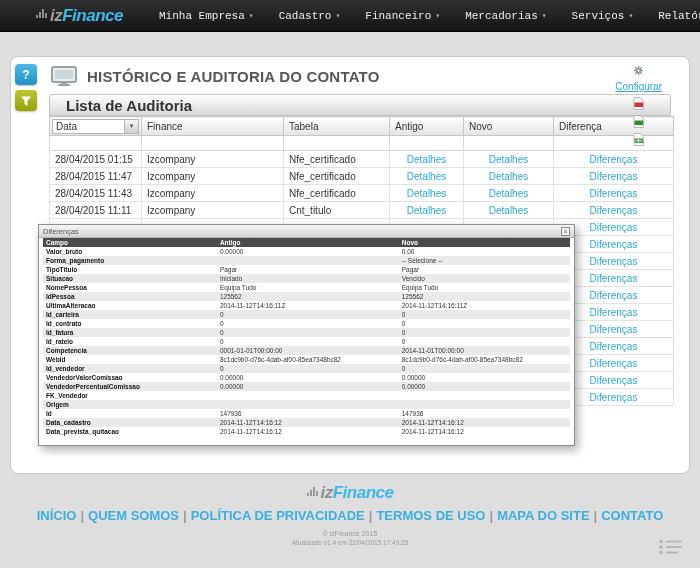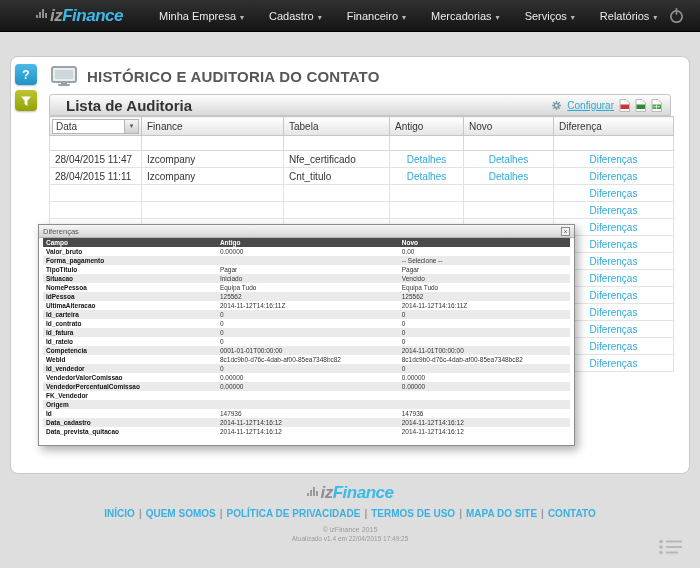--- a/index.html
+++ b/index.html
@@ -10,21 +10,21 @@
   
   .topbar{height:32px;background:linear-gradient(#313131,#141414);border-bottom:1px solid #000;
           display:flex;align-items:center;padding:0 14px;}
   .logo{display:flex;align-items:center;}
   .logo-bars{display:flex;align-items:flex-end;gap:1px;margin-right:3px;padding-bottom:4px;}
   .logo-bars i{display:block;width:2px;background:#8f8f8f;}
   .logo .iz{color:#9e9e9e;font-size:17px;font-weight:bold;font-style:italic;letter-spacing:-0.5px;}
   .logo .fin{color:#3cb8e9;font-size:17px;font-weight:bold;font-style:italic;letter-spacing:-0.5px;}
   .topbar .logo{margin-left:22px;}
   .topnav{display:flex;gap:25px;margin-left:36px;flex:1;}
-  .nav-item{color:#ececec;font-size:11px;display:flex;align-items:flex-end;gap:4px;cursor:pointer;white-space:nowrap;}
+  .nav-item{color:#ececec;font-size:11px;display:flex;align-items:center;gap:4px;cursor:pointer;white-space:nowrap;font-family:Liberation Mono, monospace;}
   .nav-item .caret{font-size:8px;color:#b5b5b5;}
   .power-btn{width:20px;height:20px;display:flex;align-items:center;justify-content:center;cursor:pointer;}
 
   
   .login-strip{height:24px;display:flex;align-items:center;justify-content:center;
                font-size:9px;color:#9a9a9a;white-space:pre;}
   .login-strip a{color:#3ab0e0;text-decoration:none;cursor:pointer;}
 
   
   .card{position:absolute;left:10px;right:10px;top:56px;height:418px;background:#fff;
@@ -36,21 +36,21 @@
   .btn-filter{width:22px;height:21px;border-radius:4px;background:linear-gradient(#bdc531,#93a30a);
             display:flex;align-items:center;justify-content:center;box-shadow:0 1px 2px rgba(0,0,0,.25);cursor:pointer;}
   .heading{display:flex;align-items:center;gap:10px;margin:9px 0 0 40px;}
   .heading h1{font-size:15px;color:#54585a;font-weight:bold;letter-spacing:.2px;}
 
   
   .panel{margin:7px 18px 0 38px;}
   .panel-header{height:22px;background:linear-gradient(#fdfdfd,#d9d9d9);border:1px solid #c5c5c5;
                 border-radius:3px 3px 0 0;display:flex;align-items:center;padding:0 8px 0 16px;}
   .panel-title{font-size:15px;font-weight:bold;color:#333;flex:1;}
-  .panel-actions{display:flex;align-items:center;gap:5px;}
+  .panel-actions{display:flex;align-items:center;gap:5px;flex-direction:column;}
   .configurar{color:#2da9d8;font-size:10px;text-decoration:underline;cursor:pointer;}
   .panel-actions .ico{display:inline-flex;cursor:pointer;}
 
   
   table.audit{width:100%;border-collapse:collapse;table-layout:fixed;border:1px solid #c9c9c9;border-top:0;}
   .audit th{background:linear-gradient(#ffffff,#e4e4e4);border:1px solid #c6c6c6;font-size:10px;
             font-weight:normal;color:#333;text-align:left;padding:0 5px;height:19px;}
   .audit th.th-combo{padding:1px 2px;}
   .audit td{border:1px solid #e3e3e3;font-size:10px;color:#333;padding:0 5px;height:17px;
             white-space:nowrap;overflow:hidden;}
@@ -75,21 +75,21 @@
   .modal-check label{font-size:8px;font-weight:bold;color:#222;}
   table.diff{width:calc(100% - 8px);margin:0 4px;border-collapse:collapse;table-layout:fixed;}
   .diff th{background:#4a4a4a;color:#fff;font-size:6.5px;text-align:left;padding:1px 3px;font-weight:bold;height:8px;}
   .diff td{font-size:6.5px;color:#333;padding:1px 3px;height:8px;line-height:7px;white-space:nowrap;overflow:hidden;}
   .diff td.m-campo{font-weight:bold;color:#111;}
   .diff tbody tr:nth-child(even){background:#eaeaea;}
 
   
   .footer{position:absolute;left:0;right:0;top:474px;bottom:0;text-align:center;}
   .footer .logo{justify-content:center;margin-top:9px;display:flex;}
-  .footer-links{font-size:10px;font-weight:bold;margin-top:5px;text-align:center;}
+  .footer-links{font-size:13px;font-weight:bold;margin-top:5px;text-align:center;}
   .footer-links a{color:#3ab0e0;text-decoration:none;margin:0 3px;cursor:pointer;}
   .footer-links .sep{color:#9a9a9a;margin:0 1px;}
   .copyright{font-size:7px;color:#9a9a9a;margin-top:7px;}
   .updated{font-size:6.5px;color:#9a9a9a;margin-top:2px;}
   .corner-icon{position:absolute;right:16px;bottom:8px;cursor:pointer;}
 </style>
 </head>
 <body>
 
 <div class="page">
@@ -229,21 +229,37 @@
             <td></td>
             <td></td>
             <td></td>
             <td></td>
             <td></td>
             <td></td>
           </tr>
         </thead>
         <tbody>
             <tr>
+              <td class="c-data">28/04/2015 01:15</td>
+              <td class="c-usuario">Izcompany</td>
+              <td class="c-tabela">Nfe_certificado</td>
+              <td class="c-antigo"><a>Detalhes</a></td>
+              <td class="c-novo"><a>Detalhes</a></td>
+              <td class="c-diferenca"><a>Diferenças</a></td>
+            </tr>
+            <tr>
               <td class="c-data">28/04/2015 11:47</td>
+              <td class="c-usuario">Izcompany</td>
+              <td class="c-tabela">Nfe_certificado</td>
+              <td class="c-antigo"><a>Detalhes</a></td>
+              <td class="c-novo"><a>Detalhes</a></td>
+              <td class="c-diferenca"><a>Diferenças</a></td>
+            </tr>
+            <tr>
+              <td class="c-data">28/04/2015 11:43</td>
               <td class="c-usuario">Izcompany</td>
               <td class="c-tabela">Nfe_certificado</td>
               <td class="c-antigo"><a>Detalhes</a></td>
               <td class="c-novo"><a>Detalhes</a></td>
               <td class="c-diferenca"><a>Diferenças</a></td>
             </tr>
             <tr>
               <td class="c-data">28/04/2015 11:11</td>
               <td class="c-usuario">Izcompany</td>
               <td class="c-tabela">Cnt_titulo</td>

